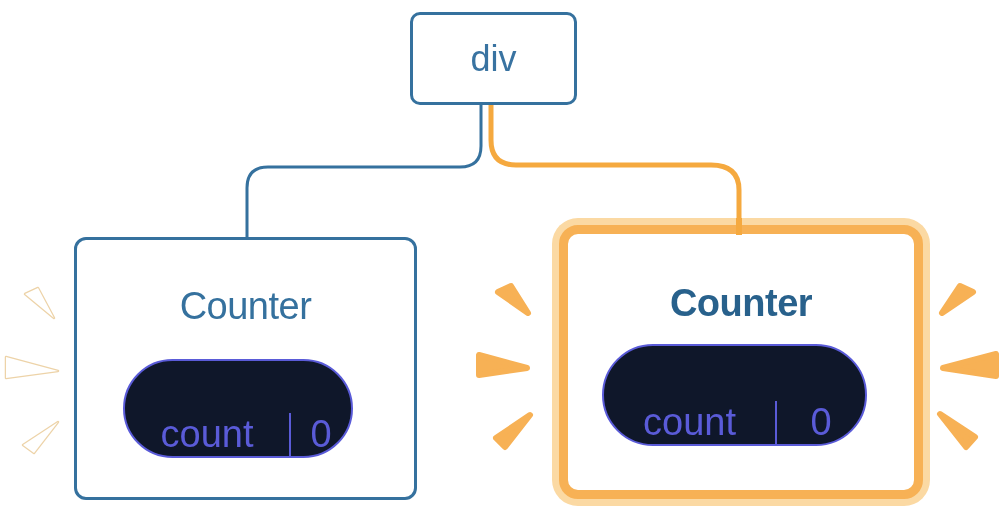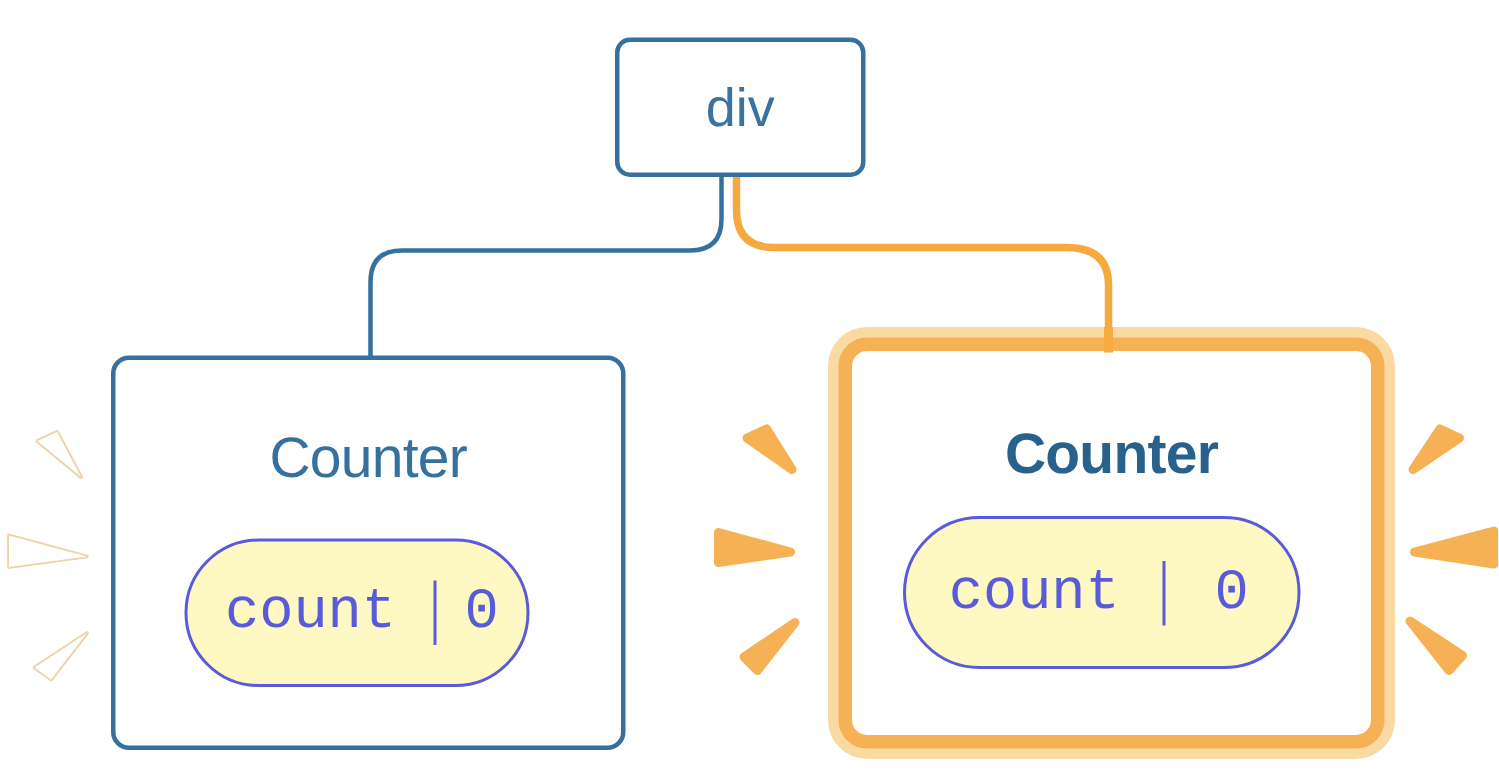--- a/index.html
+++ b/index.html
@@ -11,21 +11,21 @@
   #wires { position:absolute; left:0; top:0; z-index:1; }
 
   .blue-edge   { fill:none; stroke:var(--blue,#35719E); stroke-width:3; }
   .casing-edge { fill:none; stroke:#ffffff; stroke-width:24; }
   .orange-edge { fill:none; stroke:var(--orange-stripe,#F5A93F); stroke-width:5; }
 
   .spark-white  { fill:#ffffff; stroke:var(--pale-tan,#EDD3A8); stroke-width:2.5; stroke-linejoin:round; paint-order:stroke; }
   .spark-orange { fill:var(--orange,#F7B155); stroke:var(--orange,#F7B155); stroke-width:6; stroke-linejoin:round; }
 
   .node-div {
-    position:absolute; left:410px; top:25px; width:167px; height:93px;
+    position:absolute; left:410px; top:12px; width:167px; height:93px;
     box-sizing:border-box; background:#fff;
     border:3px solid var(--blue,#35719E); border-radius:10px;
     display:flex; align-items:center; justify-content:center;
     font-size:36px; color:var(--blue-text,#3973A1); z-index:2;
   }
 
   .card-left {
     position:absolute; left:74px; top:237px; width:343px; height:263px;
     box-sizing:border-box; background:#fff;
     border:3px solid var(--blue,#35719E); border-radius:12px; z-index:2;
@@ -52,22 +52,22 @@
   }
   .card-right-inner .card-title {
     margin-top:48px; text-align:center;
     font-size:38px; font-weight:700; letter-spacing:-0.5px;
     color:var(--title-bold,#28618C);
   }
 
   .pill {
     position:absolute; box-sizing:border-box;
     border:2px solid var(--purple,#5A5BD8); border-radius:60px;
-    display:flex; align-items:center; background:#fef9c3;
-    color:var(--purple,#5A5BD8); font-size:38px;font-family:Liberation Mono, monospace;
+    display:flex; align-items:flex-end; background:#0f172a;
+    color:var(--purple,#5A5BD8); font-size:38px;
   }
   .card-left .pill  { left:46px;  top:119px; width:230px; height:99px; }
   .card-right-inner .pill { left:34px; top:110px; width:265px; height:102px; }
   .pill-key {
     display:flex; align-items:center; justify-content:center;
     border-right:2px solid var(--purple,#5A5BD8);
   }
   .card-left .pill-key { width:164px; }
   .card-right-inner .pill-key { width:171px; }
   .pill-value { flex:1; display:flex; align-items:center; justify-content:center; }

